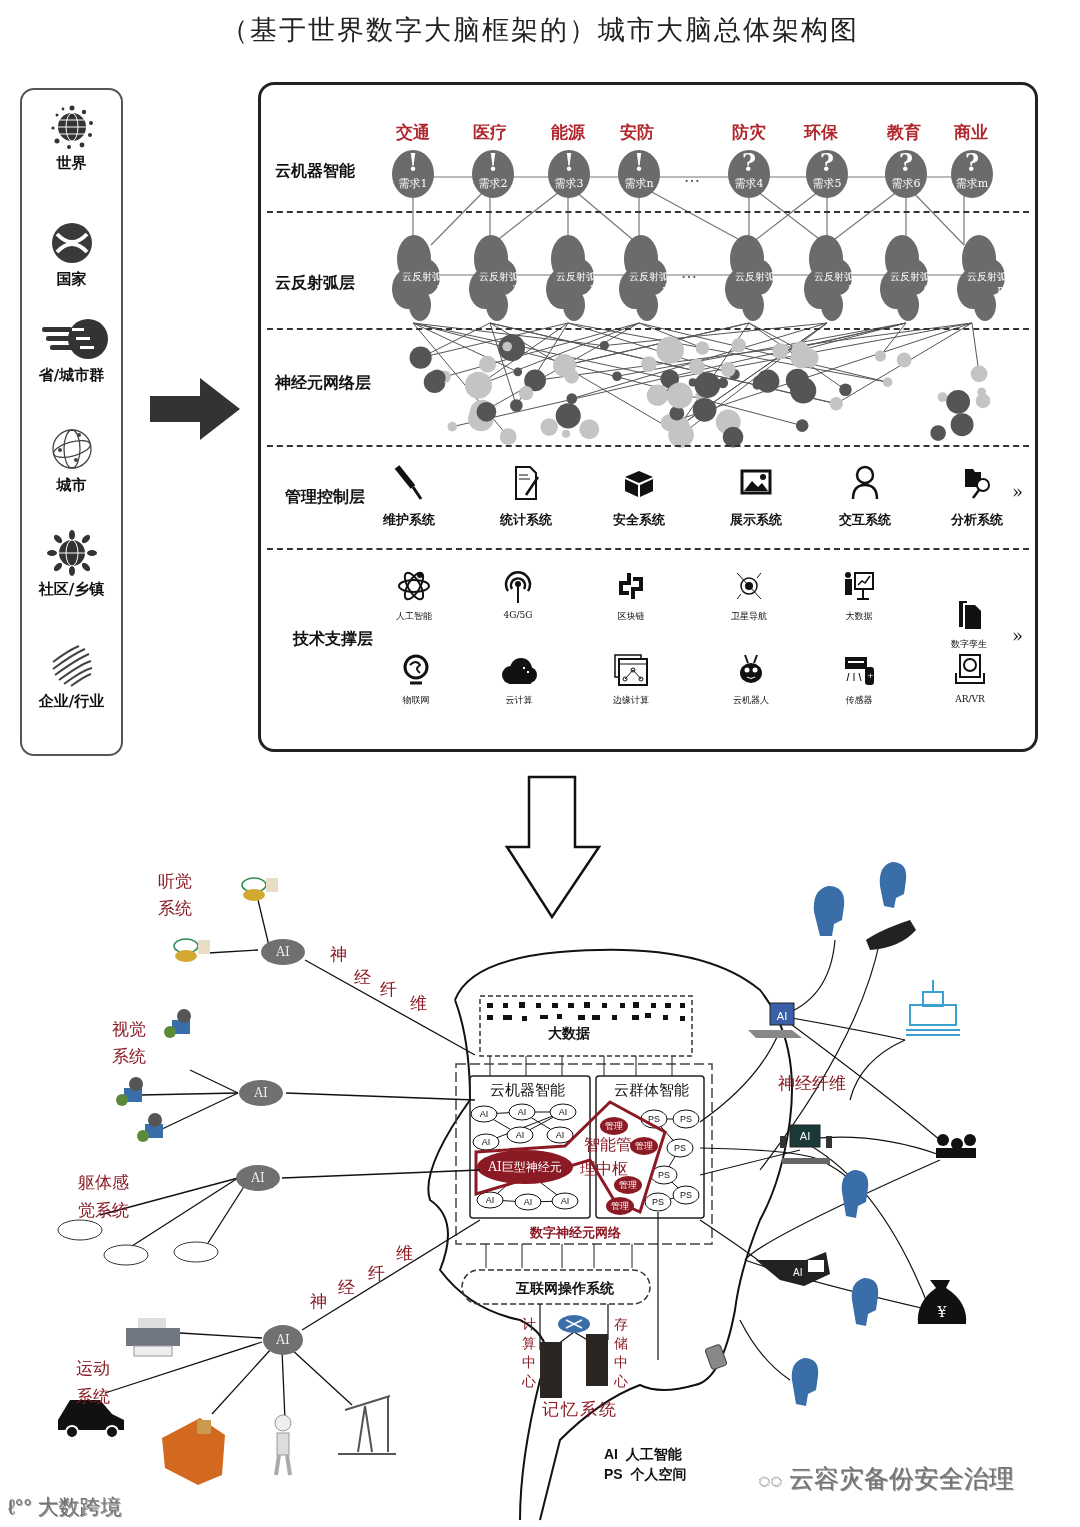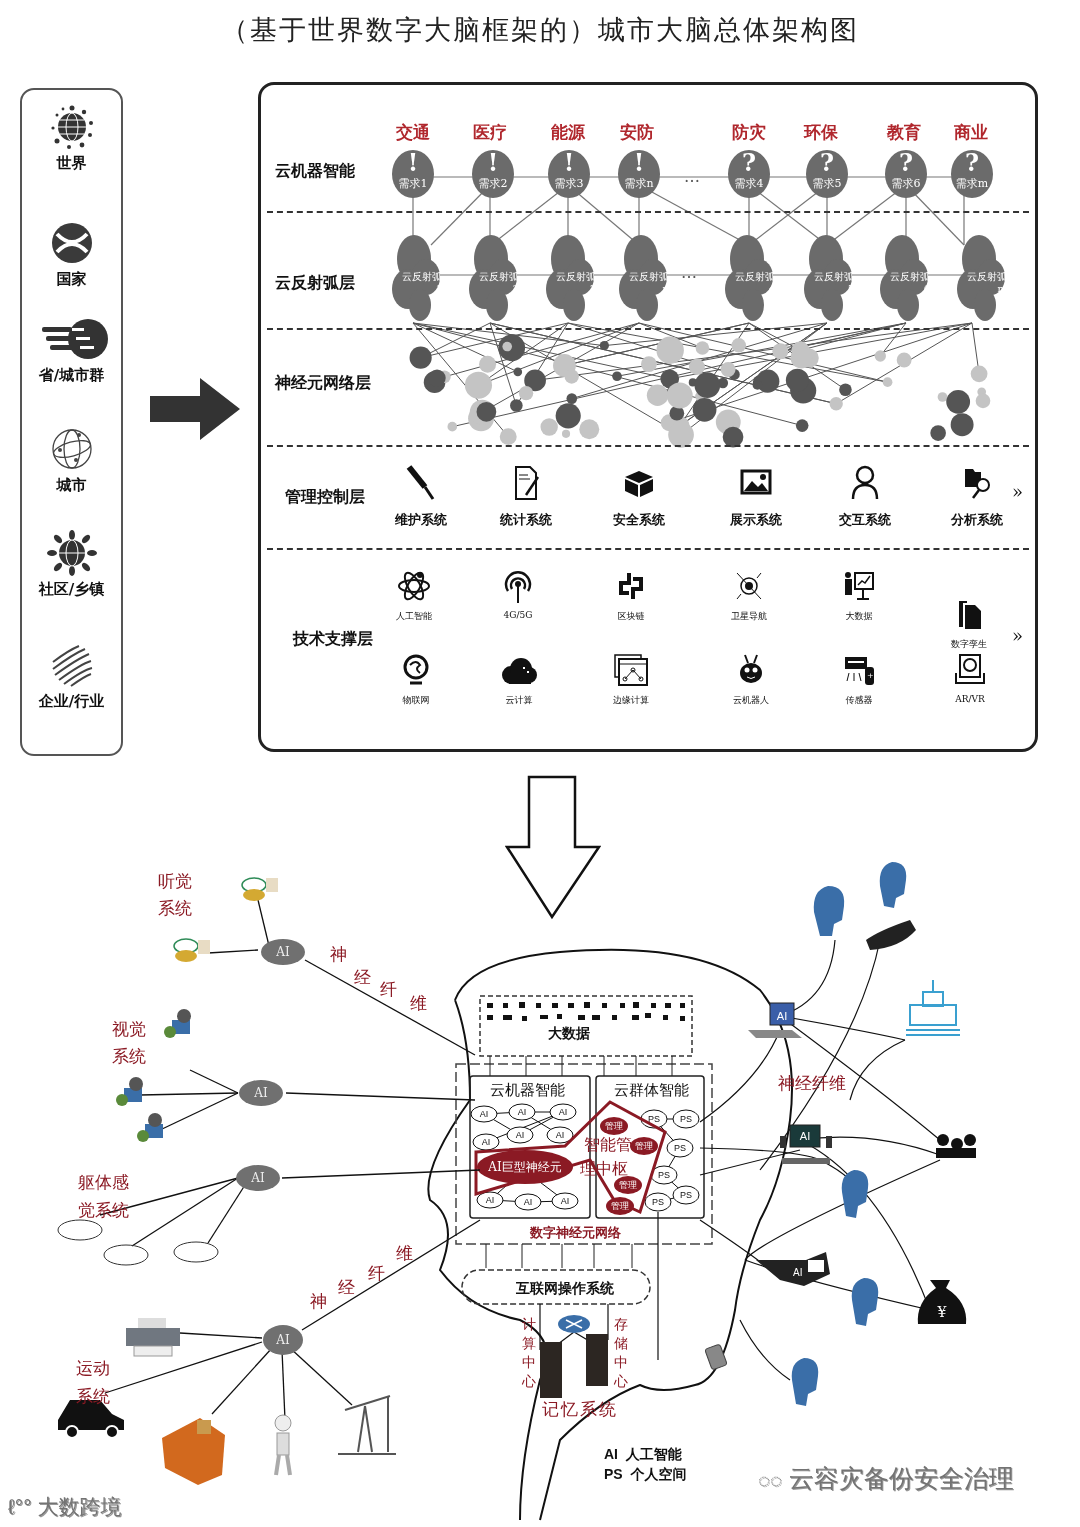--- a/index.html
+++ b/index.html
@@ -385,21 +385,21 @@
       </svg><div class="ct"><span>云反射弧</span><br><span>6</span></div></div>
   <div class="cloud" style="left:720px"><svg width="52" height="92">
         <g fill="#6b6b6b">
           <ellipse cx="24" cy="26" rx="17" ry="24"></ellipse>
           <ellipse cx="36" cy="44" rx="14" ry="18"></ellipse>
           <ellipse cx="18" cy="56" rx="16" ry="20"></ellipse>
           <ellipse cx="30" cy="72" rx="11" ry="16"></ellipse>
         </g>
       </svg><div class="ct"><span>云反射弧</span><br><span>m</span></div></div>
 
-  <div class="mgmt" style="left:160px"><svg width="36" height="40">
+  <div class="mgmt" style="left:148px"><svg width="36" height="40">
         <line x1="6" y1="4" x2="22" y2="24" stroke="#111" stroke-width="6"></line>
         <line x1="22" y1="24" x2="30" y2="36" stroke="#111" stroke-width="3"></line>
       </svg><span class="ml">维护系统</span></div>
   <div class="mgmt" style="left:265px"><svg width="36" height="40">
         <path d="M8 4 H22 L28 10 V36 H8 Z" fill="none" stroke="#111" stroke-width="2"></path>
         <line x1="11" y1="12" x2="20" y2="12" stroke="#111"></line>
         <line x1="11" y1="16" x2="22" y2="16" stroke="#111"></line>
         <line x1="30" y1="14" x2="18" y2="32" stroke="#111" stroke-width="2.5"></line>
       </svg><span class="ml">统计系统</span></div>
   <div class="mgmt" style="left:378px"><svg width="36" height="40">

